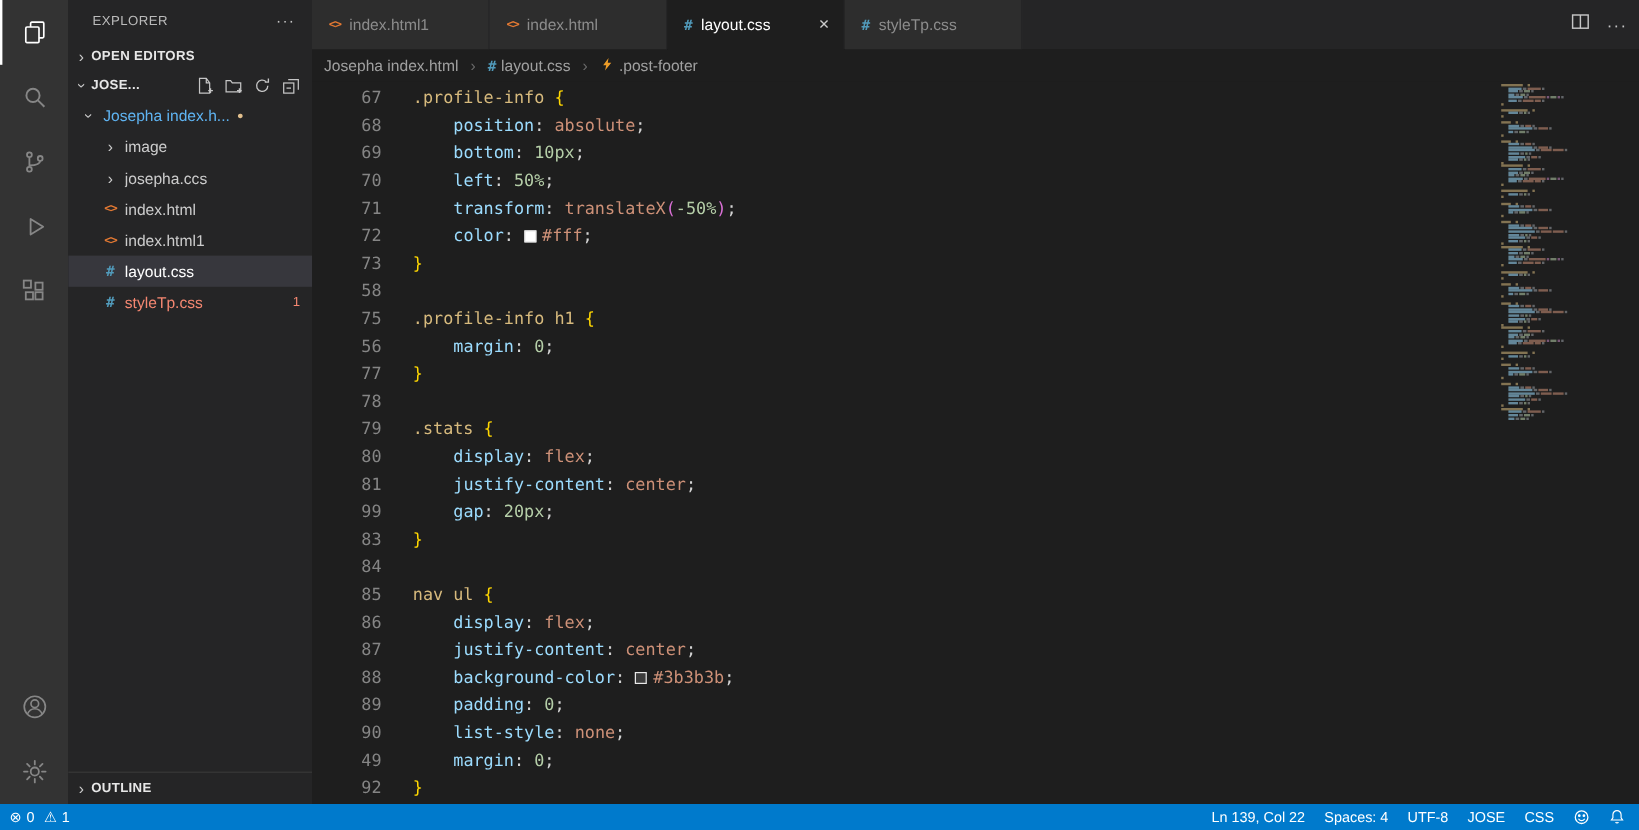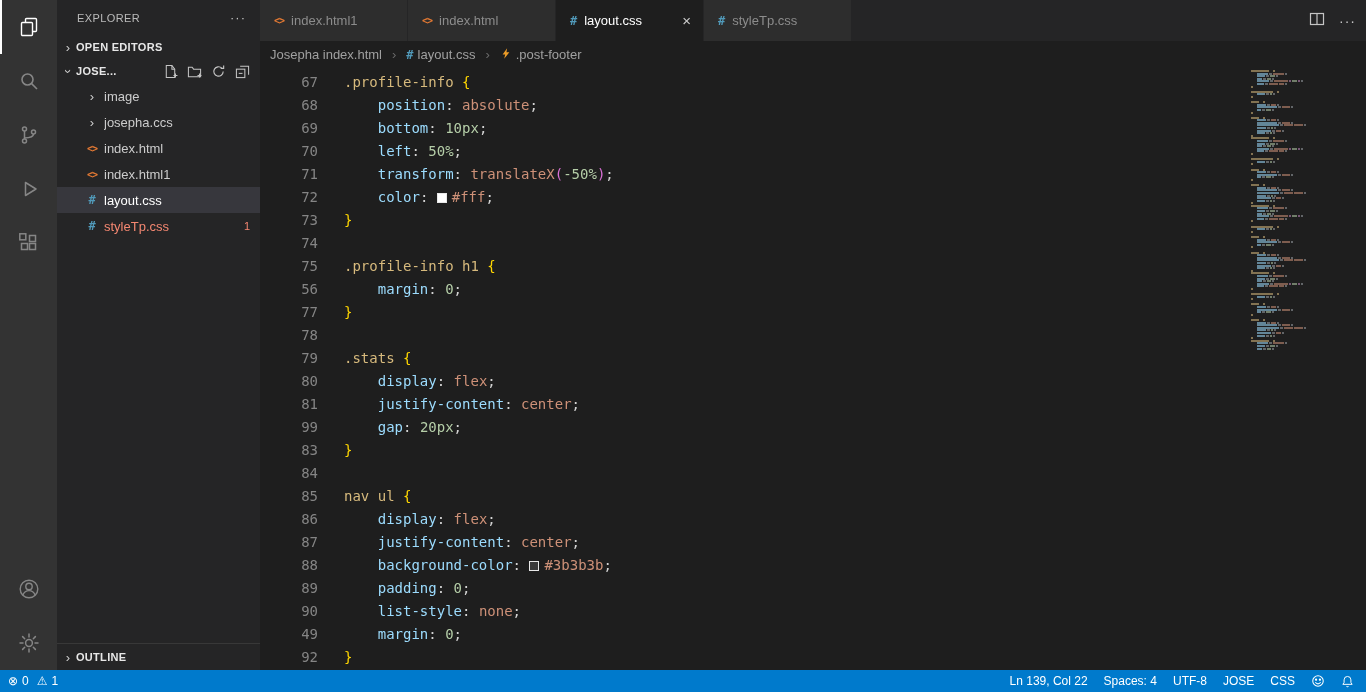--- a/index.html
+++ b/index.html
@@ -52,21 +52,21 @@
 .code-line{height:23px}
 .tk-sel{color:#d7ba7d}.tk-prop{color:#9cdcfe}.tk-val{color:#ce9178}.tk-num{color:#b5cea8}.tk-punct{color:#d4d4d4}.tk-brace{color:#ffd700}.tk-paren{color:#da70d6}
 .swatch{display:inline-block;width:10px;height:10px;border:1px solid #e8e8e8;margin-right:5px;vertical-align:-1px}
 .minimap{width:121px;flex-shrink:0;padding:2px 4px 0 6px;cursor:pointer}
 .mm-line{display:flex;height:2px;margin-bottom:.6px;opacity:.55}
 .mm-seg{height:2px;margin-right:1px;flex-shrink:0}
 
 .statusbar{height:22px;background:#007acc;color:#fff;display:flex;align-items:center;font-size:12px;padding:0 12px 0 8px;flex-shrink:0}
 .sb-left{display:flex;align-items:center;gap:8px}
 .sb-group{display:flex;align-items:center;gap:4px;cursor:pointer}
-.sb-right{margin-left:auto;display:flex;align-items:flex-end;gap:16px}
+.sb-right{margin-left:auto;display:flex;align-items:flex-start;gap:16px}
 .sb-right>span{cursor:pointer;display:flex;align-items:center}
 
 .ficon.html{color:#e37933;font-family:"DejaVu Sans Mono",monospace;font-weight:bold;font-size:10px;letter-spacing:-1px}
 .ficon.css{color:#519aba;font-weight:bold;font-size:12px;font-family:"DejaVu Sans Mono",monospace}
 .rot{display:inline-block;transform:rotate(90deg)}
 </style>
 </head>
 <body>
 
 <div class="app">
@@ -157,20 +157,25 @@
           <span>
               <svg width="15" height="15" viewBox="0 0 16 16" fill="none" stroke="currentColor" stroke-width="1.1">
                 <rect x="1.5" y="5.5" width="9" height="9"></rect>
                 <path d="M4 10h4"></path>
                 <path d="M5.5 2.5h9v9"></path>
               </svg>
             </span>
         </span>
       </div>
       <div class="tree">
+          <div class="tree-row" style="padding-left: 10px;">
+            <span class="chev"><span class="rot">›</span></span>
+            <span class="tree-label" style="color: rgb(95, 180, 242);">Josepha index.h...</span>
+            <span class="dot">●</span>
+          </div>
           <div class="tree-row" style="padding-left: 28px;">
             <span class="chev"><span>›</span></span>
             <span class="tree-label">image</span>
           </div>
           <div class="tree-row" style="padding-left: 28px;">
             <span class="chev"><span>›</span></span>
             <span class="tree-label">josepha.ccs</span>
           </div>
           <div class="tree-row" style="padding-left: 28px;">
             <span class="ficon html">&lt;&gt;</span>
@@ -244,21 +249,21 @@
         </div>
       <div class="editor">
         <div class="gutter">
             <div class="ln">67</div>
             <div class="ln">68</div>
             <div class="ln">69</div>
             <div class="ln">70</div>
             <div class="ln">71</div>
             <div class="ln">72</div>
             <div class="ln">73</div>
-            <div class="ln">74</div>
+            <div class="ln">58</div>
             <div class="ln">75</div>
             <div class="ln">56</div>
             <div class="ln">77</div>
             <div class="ln">78</div>
             <div class="ln">79</div>
             <div class="ln">80</div>
             <div class="ln">81</div>
             <div class="ln">99</div>
             <div class="ln">83</div>
             <div class="ln">84</div>

